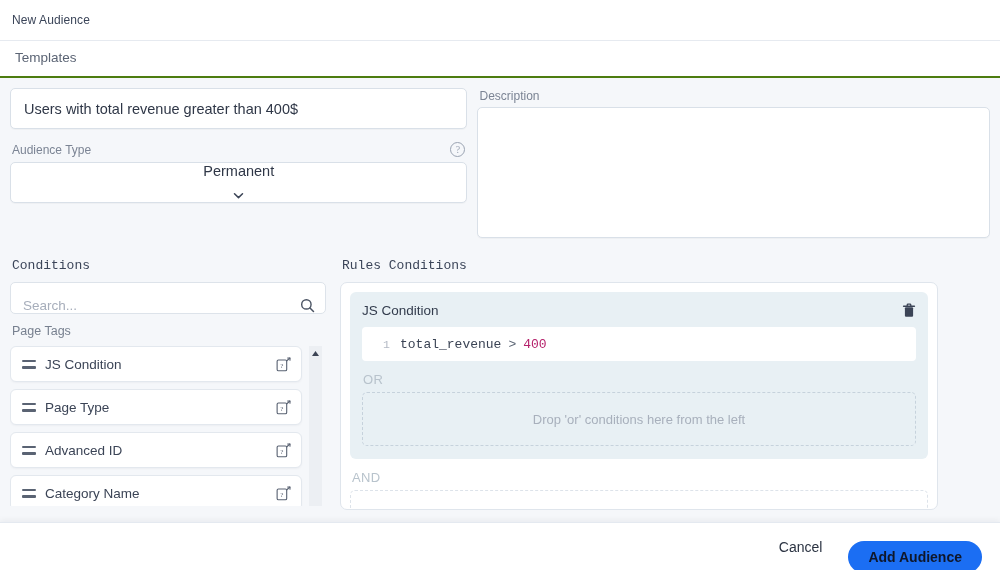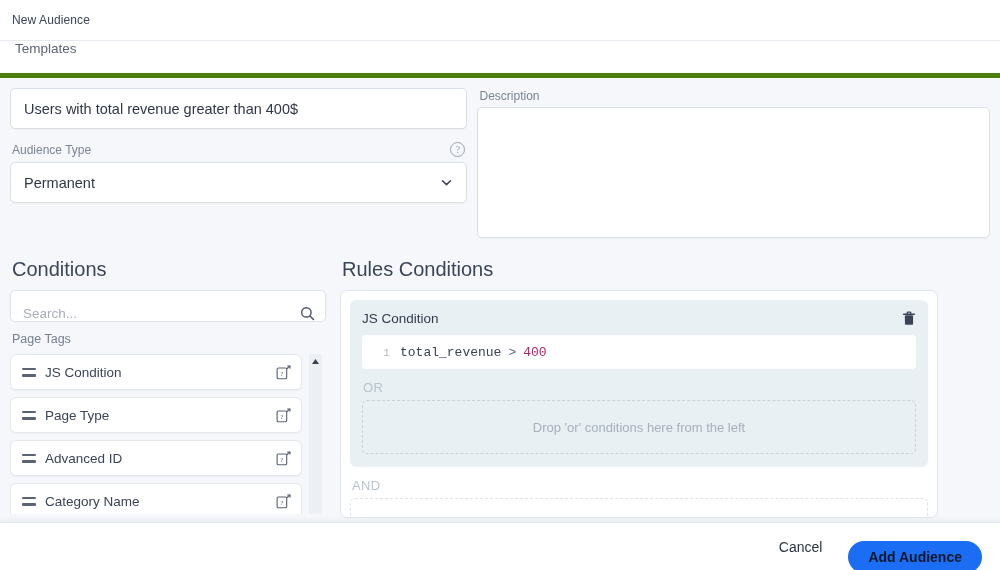--- a/index.html
+++ b/index.html
@@ -28,23 +28,23 @@
   .header-title {
     font-size: 12px;
     color: #3b4559;
     letter-spacing: .1px;
   }
 
   
   .tabbar {
     background: #ffffff;
     height: 37px;
-    display: flex; align-items: flex-start;
+    display: flex; align-items: center;
     padding: 0 12px;
-    border-bottom: 5px solid #4d7c0f;
+    border-bottom: 2px solid #4d7c0f;
     flex: 0 0 auto;
   }
   .tab {
     display: flex; align-items: center;
     font-size: 13.5px;
     color: #5b6474;
     padding: 0 3px;
     margin-right: 13px;
     cursor: pointer;
     position: relative;
@@ -97,20 +97,21 @@
     height: 41px;
     background: #ffffff;
     border: 1px solid #d9e0e8;
     border-radius: 5px;
     display: flex; align-items: center; justify-content: space-between;
     padding: 0 13px;
     font-size: 14.5px;
     color: #2f3747;
     cursor: pointer;
     box-shadow: 0 1px 1px rgba(16,24,40,0.03);
+    flex-direction: column;
   }
   .textarea-box {
     height: 131px;
     background: #ffffff;
     border: 1px solid #d9e0e8;
     border-radius: 5px;
     padding: 8px 12px;
     font-size: 14px;
     color: #2f3747;
     box-shadow: 0 1px 1px rgba(16,24,40,0.03);
@@ -134,24 +135,25 @@
   
   .lower {
     display: flex;
     padding: 20px 10px 0 10px;
     gap: 14px;
   }
   .cond-col  { width: 316px; display:flex; flex-direction:column; }
   .rules-col { width: 598px; display:flex; flex-direction:column; }
 
   .section-title {
-    font-size: 20px;
+    font-size: 13px;
     color: #3b4559;
     padding-bottom: 9px;
     padding-left: 2px;
+    font-family: Liberation Mono, monospace;
   }
 
   .search-wrap {
     height: 32px;
     background: #ffffff;
     border: 1px solid #dde3ea;
     border-radius: 5px;
     display: flex; align-items: flex-end;
     padding: 0 10px 0 12px;
     margin-bottom: 10px;

